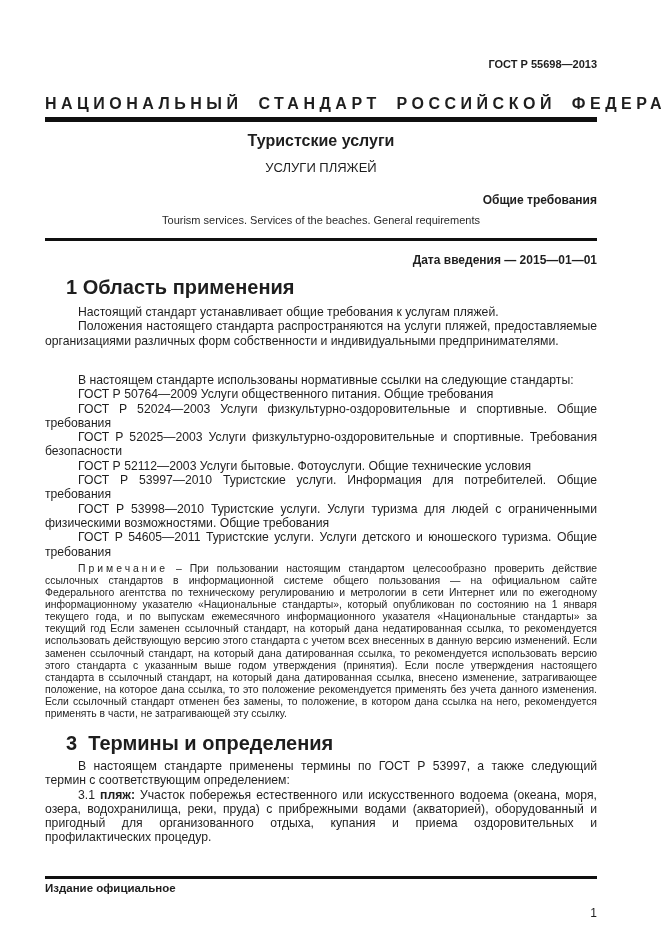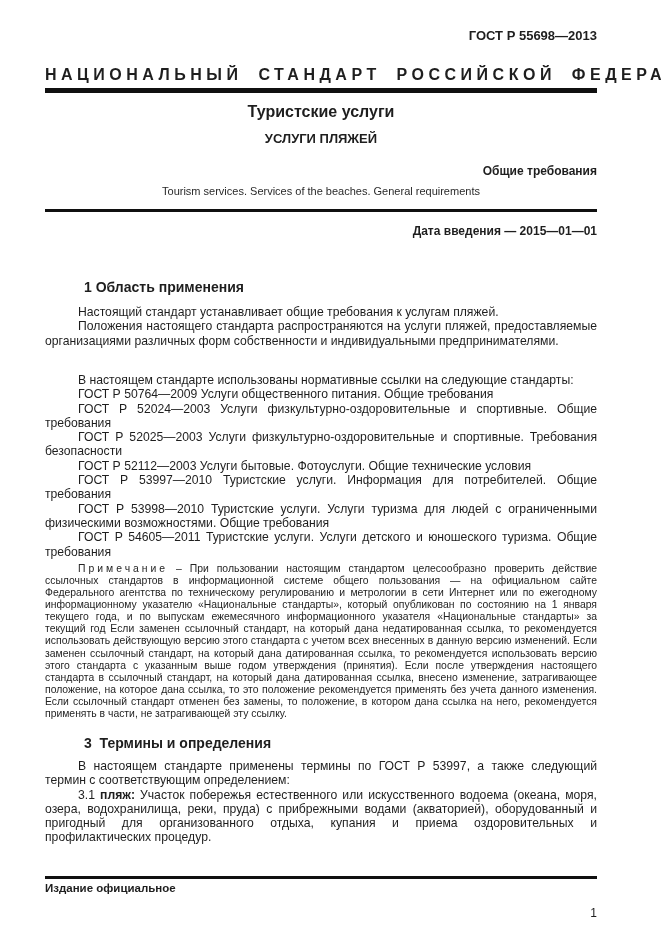--- a/index.html
+++ b/index.html
@@ -11,52 +11,52 @@
     position: relative;
     overflow: hidden;
   }
   .content {
     position: absolute;
     left: 45px;
     width: 552px;
     top: 0;
   }
   .doc-number {
-    margin-top: 28px;
+    margin-top: 57px;
     text-align: right;
     font-weight: bold;
-    font-size: 13px;
+    font-size: 11px;
     line-height: 15px;
   }
   .banner {
     margin-top: 24px;
     text-align: right;
     font-weight: bold;
     font-size: 16px;
     letter-spacing: 4.5px;
     word-spacing: 7px;
     white-space: nowrap;
     line-height: 15px;
   }
   .rule-thick { margin-top: 6px; height: 5px; background: #101010; }
   .rule-mid   { margin-top: 11px; height: 3px; background: #101010; }
   .subject    { margin-top: 12px; text-align: center; font-weight: bold; font-size: 16px; line-height: 14px; }
-  .main-title { margin-top: 12px; text-align: center; font-weight: bold; font-size: 13px; line-height: 15px; }
+  .main-title { margin-top: 12px; text-align: center; font-weight: normal; font-size: 13px; line-height: 15px; }
   .subtitle   { margin-top: 18px; text-align: right; font-weight: bold; font-size: 12px; line-height: 14px; }
   .title-en   { margin-top: 7px;  text-align: center; font-size: 11px; line-height: 13px; color: #2a2a2a; }
   .intro-date { margin-top: 12px; text-align: right; font-weight: bold; font-size: 12px; line-height: 15px; }
 
   .section { position: absolute; left: 0; width: 552px; }
   #section1 { top: 280px; }
   #section2 { top: 364px; }
   #section3 { top: 736px; }
 
   .sec-h {
-    margin: 0 0 0 39px;
-    font-size: 14px;
+    margin: 0 0 0 21px;
+    font-size: 20px;
     font-weight: bold;
     line-height: 15px;
     white-space: pre-wrap;
   }
   .body-p {
     margin: 0;
     font-size: 12.2px;
     line-height: 14.3px;
     text-align: justify;
     text-indent: 33px;

